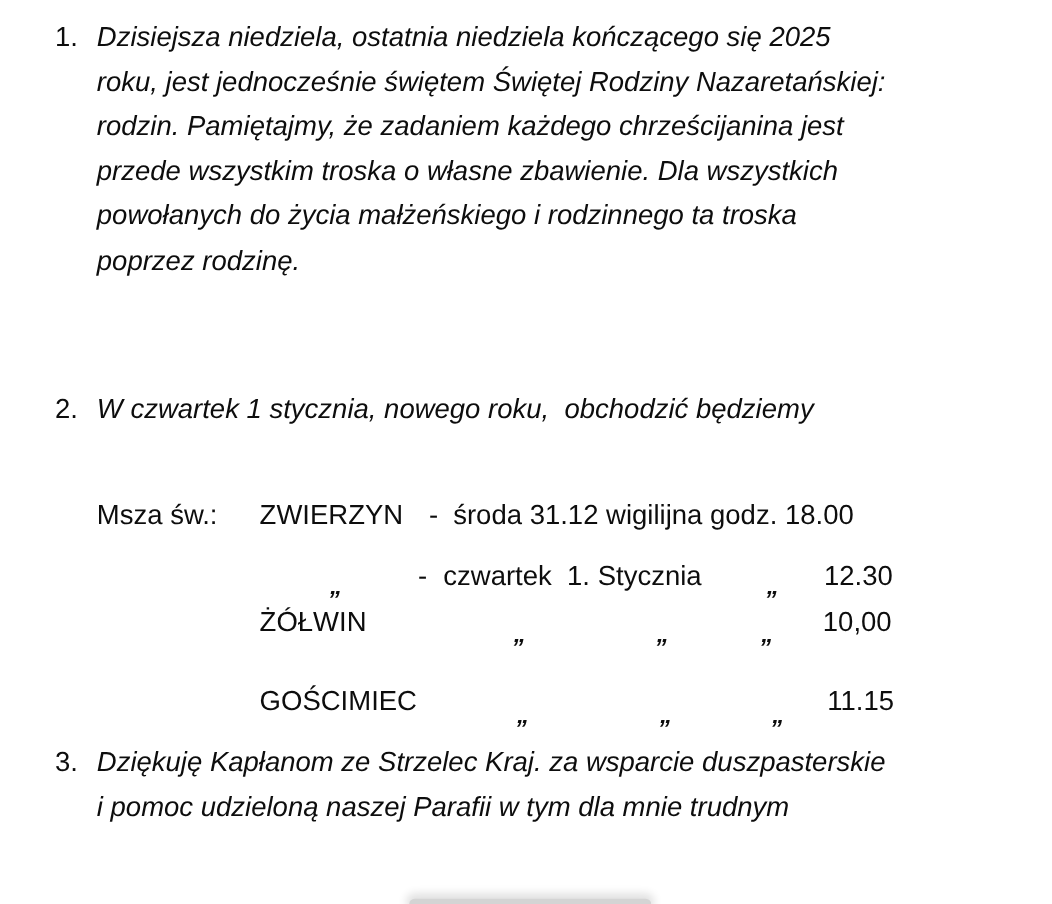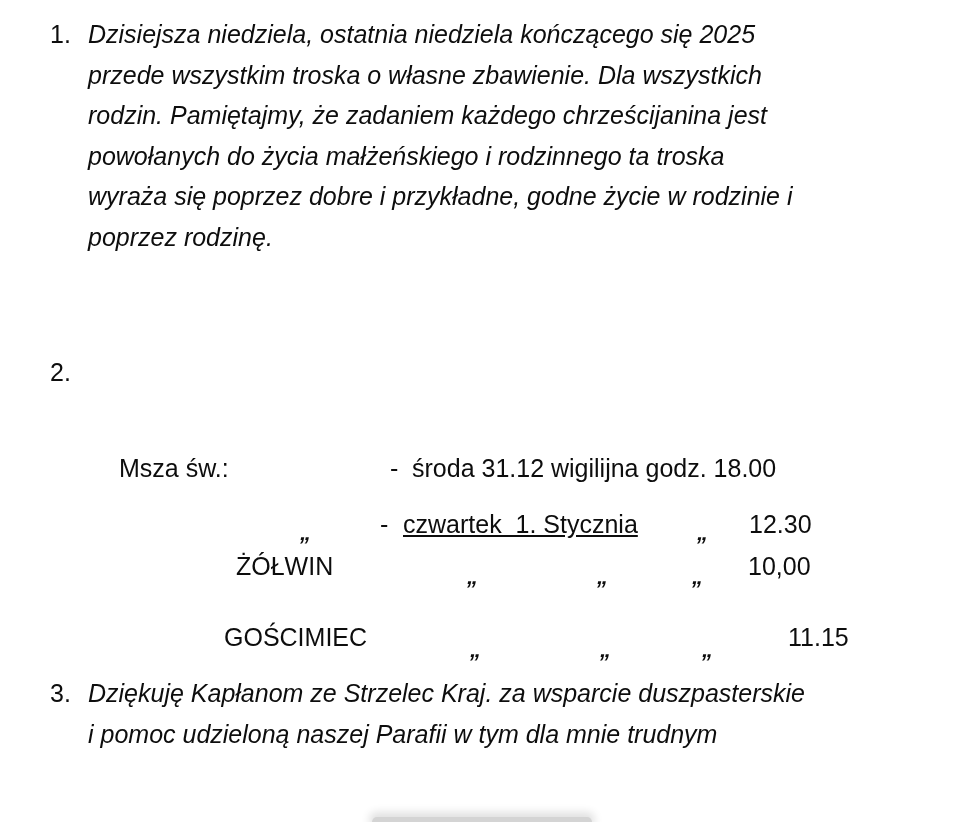--- a/index.html
+++ b/index.html
@@ -80,62 +80,64 @@
   </style>
 </head>
 <body>
 
 <div class="doc">
 
   <div class="item" style="top:14px;">
     <span class="num">1.</span>
     <div class="body">
       <span class="line">Dzisiejsza niedziela, ostatnia niedziela kończącego się 2025</span>
+      <span class="line">roku, jest jednocześnie świętem Świętej Rodziny Nazaretańskiej:</span>
+      <span class="line">rodzin. Pamiętajmy, że zadaniem każdego chrześcijanina jest</span>
       <span class="line">przede wszystkim troska o własne zbawienie. Dla wszystkich</span>
-      <span class="line">rodzin. Pamiętajmy, że zadaniem każdego chrześcijanina jest</span>
       <span class="line">powołanych do życia małżeńskiego i rodzinnego ta troska</span>
-      <span class="line">wyraża się poprzez dobre i przykładne, godne życie w rodzinie i</span>
       <span class="line">poprzez rodzinę.</span>
     </div>
   </div>
 
   <div class="item" style="top:352px;">
     <span class="num">2.</span>
     <div class="body">
+      <span class="line">W czwartek 1 stycznia, nowego roku,  obchodzić będziemy</span>
     </div>
   </div>
 
   <div class="sched" style="top:448px;">
-    <span class="cell" style="left:88px;margin-left:31px;">Msza św.:</span>
+    <span class="cell" style="left:88px;">Msza św.:</span>
+    <span class="cell" style="left:236px;">ZWIERZYN</span>
     <span class="cell" style="left:390px;">-</span>
     <span class="cell" style="left:412px;">środa 31.12 wigilijna godz. 18.00</span>
   </div>
 
   <div class="sched" style="top:504px;">
     <span class="ditto" style="left:300px; top:18px;">„</span>
     <span class="cell" style="left:380px;">-</span>
-    <span class="cell" style="left:403px;text-decoration:underline;">czwartek  1. Stycznia</span>
+    <span class="cell" style="left:403px;">czwartek  1. Stycznia</span>
     <span class="ditto" style="left:697px; top:18px;">„</span>
     <span class="cell" style="left:749px;">12.30</span>
   </div>
 
   <div class="sched" style="top:546px;">
     <span class="cell" style="left:236px;">ŻÓŁWIN</span>
     <span class="ditto" style="left:467px; top:20px;">„</span>
     <span class="ditto" style="left:597px; top:20px;">„</span>
     <span class="ditto" style="left:692px; top:20px;">„</span>
     <span class="cell" style="left:748px;">10,00</span>
   </div>
 
   <div class="sched" style="top:617px;">
-    <span class="cell" style="left:224px;text-align:right;">GOŚCIMIEC</span>
+    <span class="cell" style="left:236px;text-align:right;">GOŚCIMIEC</span>
     <span class="ditto" style="left:470px; top:22px;">„</span>
     <span class="ditto" style="left:600px; top:22px;">„</span>
     <span class="ditto" style="left:702px; top:22px;">„</span>
-    <span class="cell" style="left:788px;">11.15</span>
+    <span class="cell" style="left:752px;">11.15</span>
   </div>
 
   <div class="item" style="top:673px;">
     <span class="num">3.</span>
     <div class="body">
       <span class="line">Dziękuję Kapłanom ze Strzelec Kraj. za wsparcie duszpasterskie</span>
       <span class="line">i pomoc udzieloną naszej Parafii w tym dla mnie trudnym</span>
     </div>
   </div>
 

